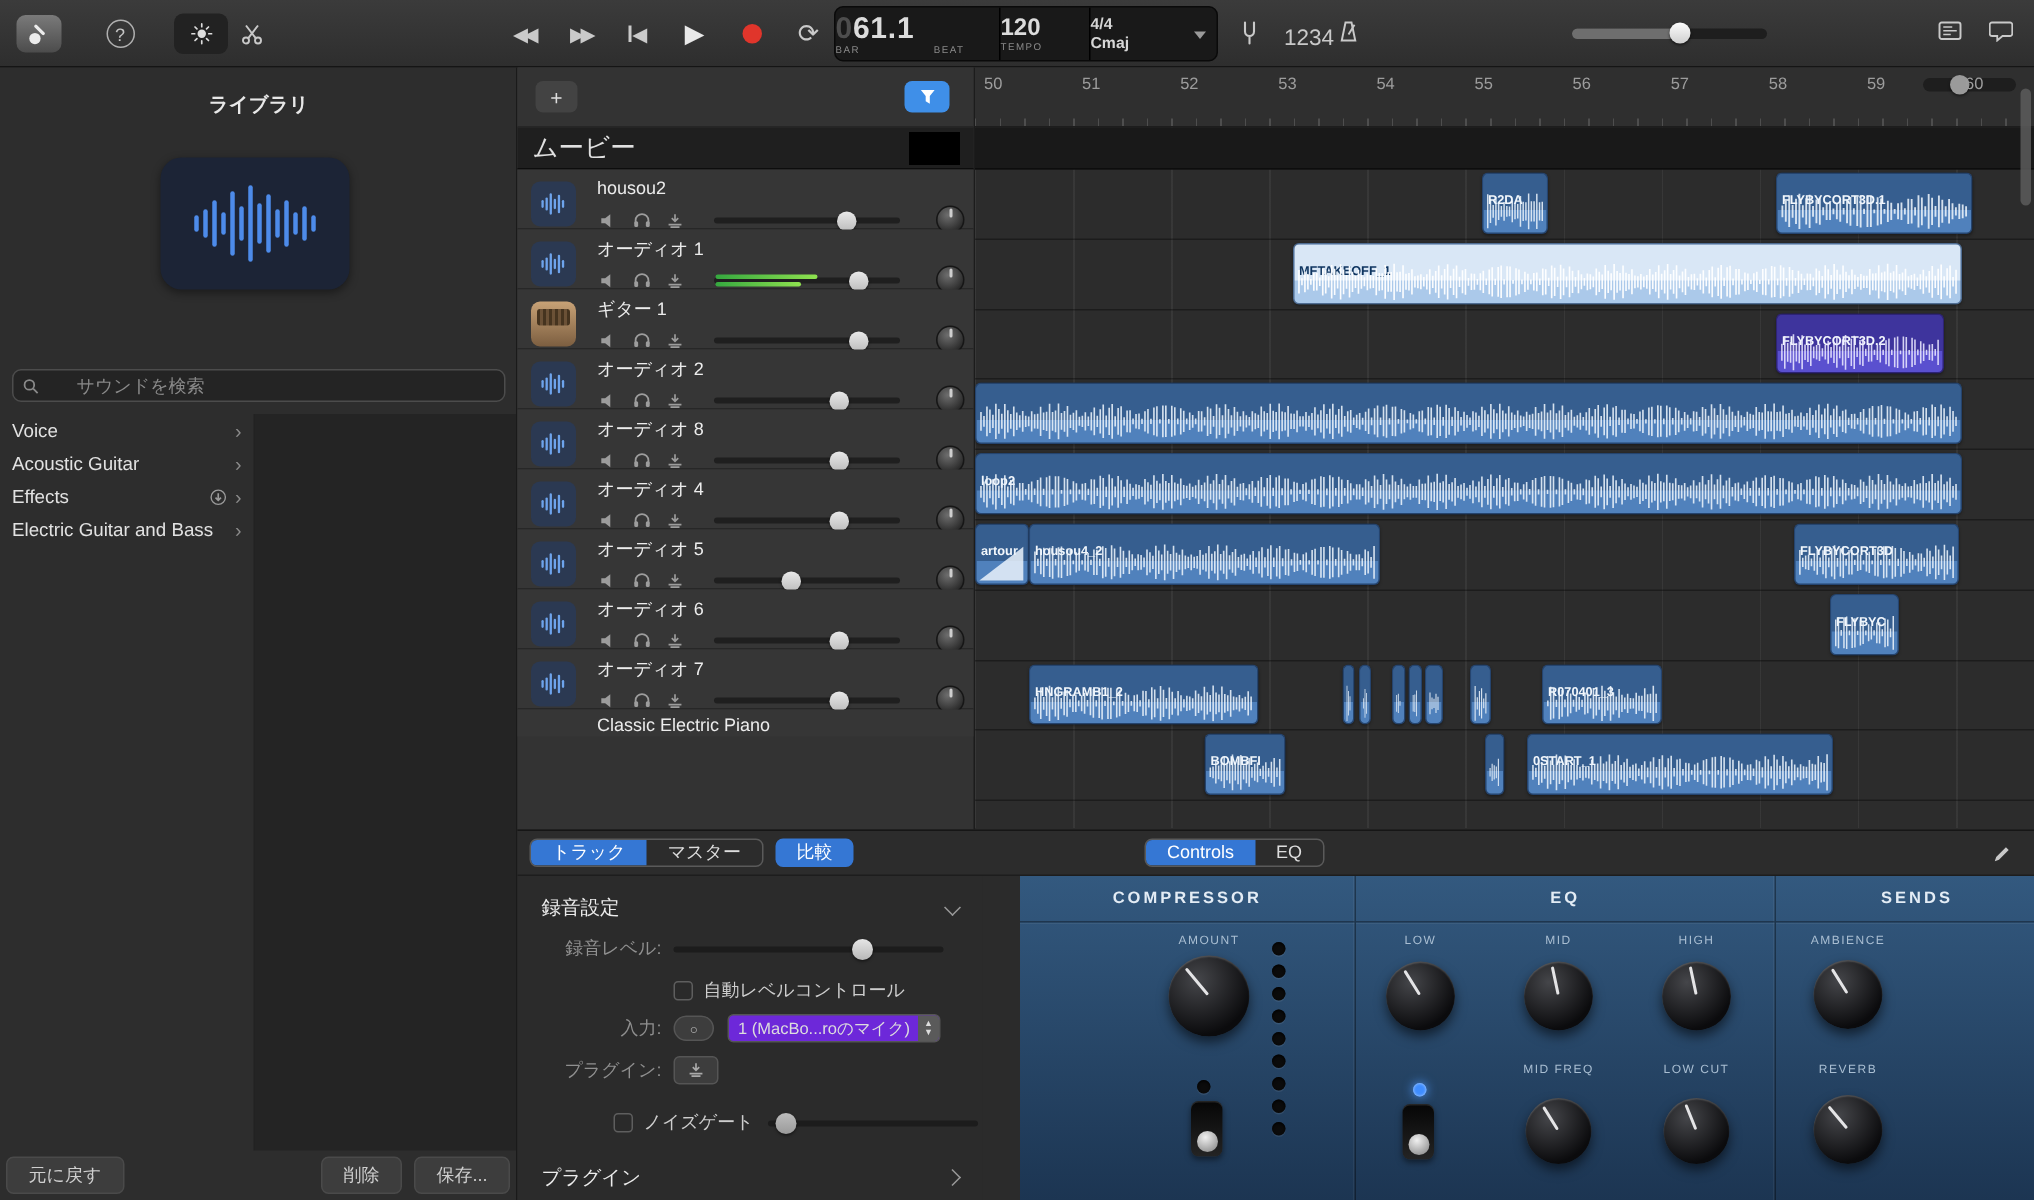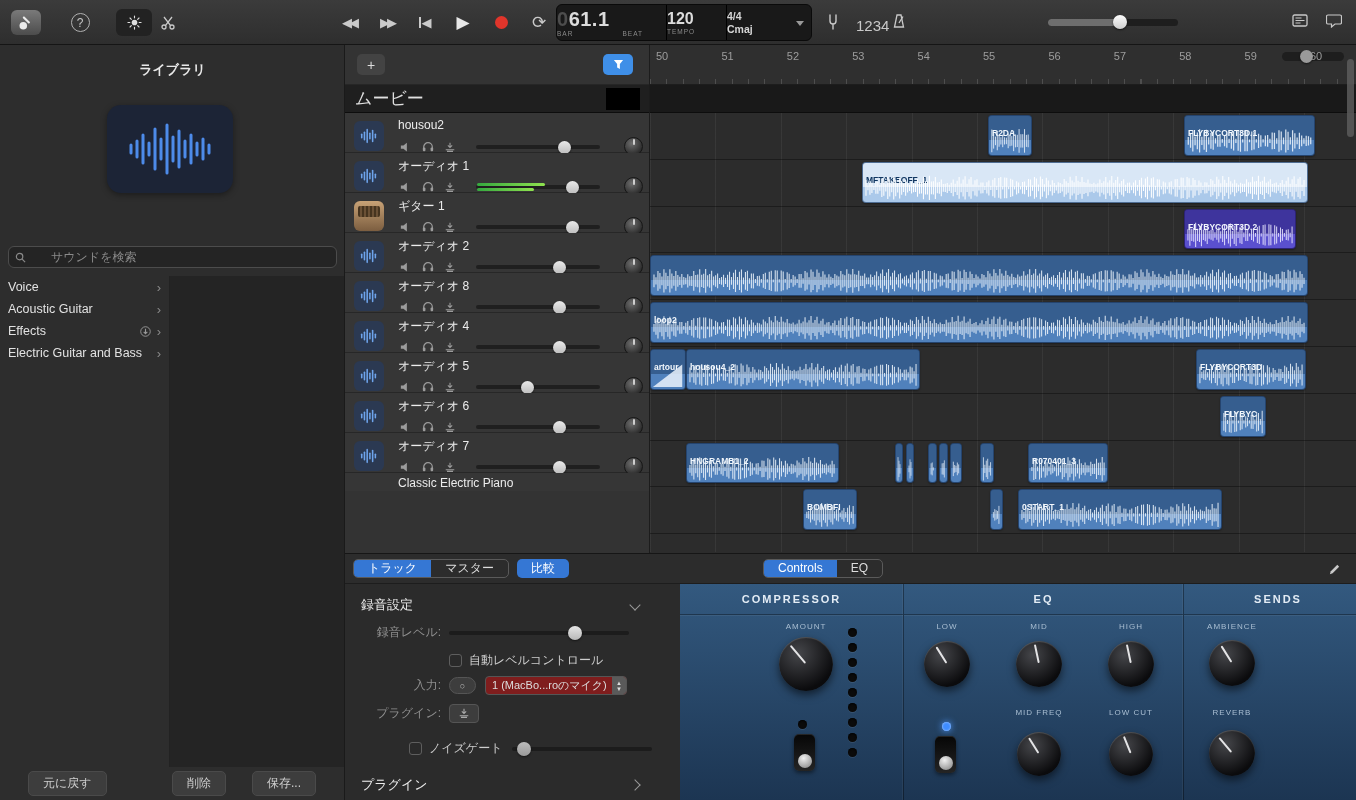--- a/index.html
+++ b/index.html
@@ -63,21 +63,21 @@
   .lib-search input { flex:1; background:transparent; border:none; outline:none; color:#ddd; font-size:12px;
     font-family:"Liberation Sans",sans-serif;margin-left:20px; }
   .lib-search input::placeholder { color:#8a8a8a; }
   .lib-body { position:absolute; top:231px; left:0; right:0; bottom:33px; display:flex; }
   .lib-col { width:170px; border-right:1px solid #222; }
   .lib-rest { flex:1; background:#242424; }
   .lib-item { height:22px; display:flex; align-items:center; padding:0 8px; gap:6px; }
   .lib-item .lbl { flex:1; font-size:12.5px; color:#e2e2e2; white-space:nowrap; overflow:hidden; }
   .lib-item .chv { color:#8a8a8a; font-size:13px; }
   .lib-foot { position:absolute; bottom:0; left:0; right:0; height:33px; display:flex; align-items:center;
-    padding:0 28px; gap:26px; }
+    padding:0 4px; gap:8px; }
   .fbtn { background:#3d3d3d; border:1px solid #4a4a4a; border-radius:5px; color:#cfcfcf;
     font-size:12px; padding:3px 14px; }
   .lib-foot .spacer { flex:1; }
 
   
   .arrange { position:absolute; top:45px; left:345px; right:0; height:508px; background:#2d2d2d; }
   .track-col { position:absolute; left:0; top:0; width:305px; height:100%; background:#333;
     border-right:1px solid #1c1c1c; }
   .tc-head { position:relative; height:40px; background:#333; border-bottom:1px solid #262626; }
   .addbtn { position:absolute; left:12px; top:9px; width:28px; height:21px; background:#434343;
@@ -166,21 +166,21 @@
   .chev.right { transform:rotate(-45deg); }
   .hslider { position:relative; height:16px; flex:1; max-width:180px; }
   .hslider .trk { position:absolute; top:6px; left:0; right:0; height:4px; background:#1c1c1c; border-radius:2px; }
   .hslider .th { position:absolute; top:1px; width:14px; height:14px; border-radius:50%;
     background:linear-gradient(#e6e6e6,#b8b8b8); box-shadow:0 1px 2px rgba(0,0,0,.5); }
   .cbox { width:13px; height:13px; border:1px solid #5e5e5e; border-radius:3px; background:#2a2a2a;
     margin-right:7px; flex:none; }
   .clabel { font-size:12px; color:#cdcdcd; }
   .ovalbtn { width:27px; height:17px; border-radius:9px; background:#3d3d3d; border:1px solid #555;
     display:flex; align-items:center; justify-content:center; color:#bbb; font-size:9px; margin-right:9px; }
-  .dropdown { width:142px; height:19px; background:#7f1d1d; border:1px solid #555; border-radius:4px;
+  .dropdown { width:142px; height:19px; background:#6d28d9; border:1px solid #555; border-radius:4px;
     display:flex; align-items:center; font-size:11px; color:#ddd; padding-left:6px; position:relative; }
   .dropdown .stepper { position:absolute; right:0; top:0; bottom:0; width:14px; background:#5a5a5a;
     border-radius:0 3px 3px 0; display:flex; flex-direction:column; align-items:center; justify-content:center;
     font-size:6px; color:#ddd; line-height:6px; }
   .sqbtn { width:30px; height:19px; background:#3d3d3d; border:1px solid #555; border-radius:4px;
     display:flex; align-items:center; justify-content:center; }
 
   
   .sc-panel { position:absolute; left:335px; right:0; top:30px; bottom:0; display:flex;
     background:linear-gradient(#33597f,#1c3552); }

